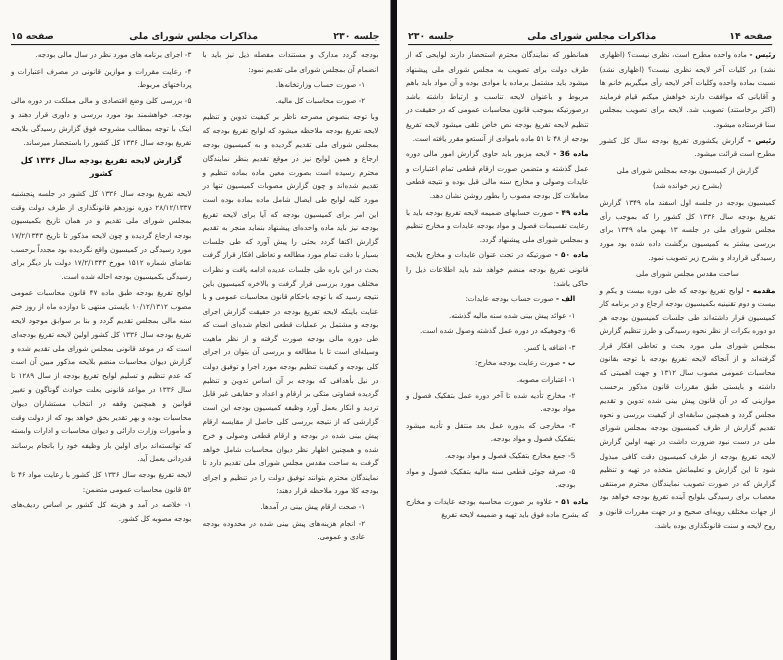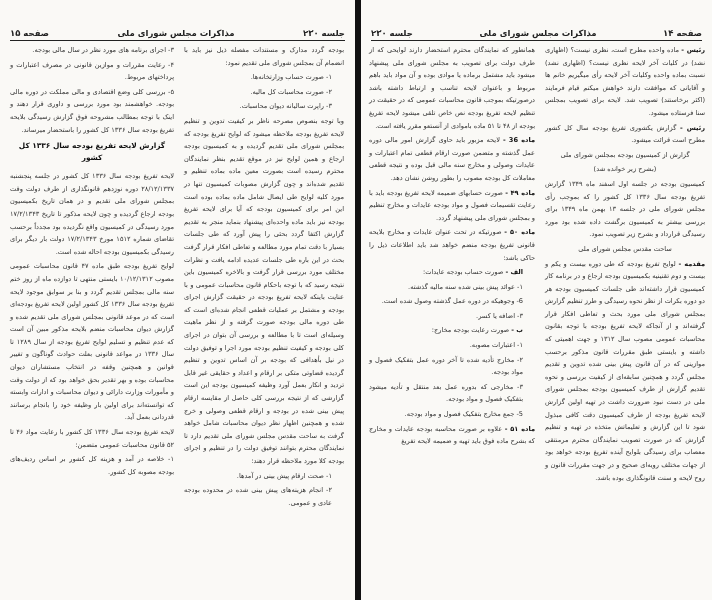--- a/index.html
+++ b/index.html
@@ -26,21 +26,20 @@
   <div class="hdr">
     <span>جلسه ۲۳۰</span>
     <span>مذاکرات مجلس شورای ملی</span>
     <span>صفحه ۱۵</span>
   </div>
 
   <div class="col" style="left:184px; width:160px;">
     <p>بودجه گردد مدارک و مستندات مفصله ذیل نیز باید با انضمام آن بمجلس شورای ملی تقدیم نمود:</p>
     <p class="ind">۱- صورت حساب وزارتخانه‌ها.</p>
     <p class="ind">۲- صورت محاسبات کل مالیه.</p>
-    <p class="ind">۳- راپرت سالیانه دیوان محاسبات.</p>
     <p>وبا توجه بنصوص مصرحه ناظر بر کیفیت تدوین و تنظیم لایحه تفریغ بودجه ملاحظه میشود که لوایح تفریغ بودجه که بمجلس شورای ملی تقدیم گردیده و به کمیسیون بودجه ارجاع و همین لوایح نیز در موقع تقدیم بنظر نمایندگان محترم رسیده است بصورت معین ماده بماده تنظیم و تقدیم شده‌اند و چون گزارش مصوبات کمیسیون تنها در مورد کلیه لوایح طی ایصال شامل ماده بماده بوده است این امر برای کمیسیون بودجه که آیا برای لایحه تفریغ بودجه نیز باید ماده واحده‌ای پیشنهاد بنماید منجر به تقدیم گزارش اکتفا گردد بحثی را پیش آورد که طی جلسات بسیار با دقت تمام مورد مطالعه و تعاطی افکار قرار گرفت بحث در این باره طی جلسات عدیده ادامه یافت و نظرات مختلف مورد بررسی قرار گرفت و بالاخره کمیسیون باین نتیجه رسید که با توجه باحکام قانون محاسبات عمومی و با عنایت باینکه لایحه تفریغ بودجه در حقیقت گزارش اجرای بودجه و مشتمل بر عملیات قطعی انجام شده‌ای است که طی دوره مالی بودجه صورت گرفته و از نظر ماهیت وسیله‌ای است تا با مطالعه و بررسی آن بتوان در اجرای کلی بودجه و کیفیت تنظیم بودجه مورد اجرا و توفیق دولت در نیل بأهدافی که بودجه بر آن اساس تدوین و تنظیم گردیده قضاوتی متکی بر ارقام و اعداد و حقایقی غیر قابل تردید و انکار بعمل آورد وظیفه کمیسیون بودجه این است گزارشی که از نتیجه بررسی کلی حاصل از مقایسه ارقام پیش بینی شده در بودجه و ارقام قطعی وصولی و خرج شده و همچنین اظهار نظر دیوان محاسبات شامل خواهد گرفت به ساحت مقدس مجلس شورای ملی تقدیم دارد تا نمایندگان محترم بتوانند توفیق دولت را در تنظیم و اجرای بودجه کلا مورد ملاحظه قرار دهند:</p>
     <p class="ind">۱- صحت ارقام پیش بینی در آمدها.</p>
     <p class="ind">۲- انجام هزینه‌های پیش بینی شده در محدوده بودجه عادی و عمومی.</p>
   </div>
 
   <div class="col" style="left:10px; width:164px;">
     <p>۳- اجرای برنامه های مورد نظر در سال مالی بودجه.</p>
     <p>۴- رعایت مقررات و موازین قانونی در مصرف اعتبارات و پرداختهای مربوط.</p>
     <p>۵- بررسی کلی وضع اقتصادی و مالی مملکت در دوره مالی بودجه. خواهشمند بود مورد بررسی و داوری قرار دهند و اینک با توجه بمطالب مشروحه فوق گزارش رسیدگی بلایحه تفریغ بودجه سال ۱۳۳۶ کل کشور را باستحضار میرساند.</p>
     <p class="h">گزارش لایحه تفریغ بودجه سال ۱۳۳۶ کل کشور</p>
@@ -77,15 +76,16 @@
     <p><span class="b">ماده ۵۰ -</span> <span>صورتیکه در تحت عنوان عایدات و مخارج بلایحه قانونی تفریغ بودجه منضم خواهد شد باید اطلاعات ذیل را حاکی باشد:</span></p>
     <p class="ind"><span class="b">الف -</span> <span>صورت حساب بودجه عایدات:</span></p>
     <p class="ind">۱- عوائد پیش بینی شده سنه مالیه گذشته.</p>
     <p class="ind">6- وجوهیکه در دوره عمل گذشته وصول شده است.</p>
     <p class="ind">۳- اضافه یا کسر.</p>
     <p class="ind"><span class="b">ب -</span> <span>صورت رعایت بودجه مخارج:</span></p>
     <p class="ind">۱- اعتبارات مصوبه.</p>
     <p class="ind">۲- مخارج تأدیه شده تا آخر دوره عمل بتفکیک فصول و مواد بودجه.</p>
     <p class="ind">۳- مخارجی که بدوره عمل بعد منتقل و تأدیه میشود بتفکیک فصول و مواد بودجه.</p>
     <p class="ind">5- جمع مخارج بتفکیک فصول و مواد بودجه.</p>
+    <p class="ind">۵- صرفه جوئی قطعی سنه مالیه بتفکیک فصول و مواد بودجه.</p>
     <p><span class="b">ماده ۵۱ -</span> <span>علاوه بر صورت محاسبه بودجه عایدات و مخارج که بشرح ماده فوق باید تهیه و ضمیمه لایحه تفریغ</span></p>
   </div>
 </div>
 
 </body></html>

